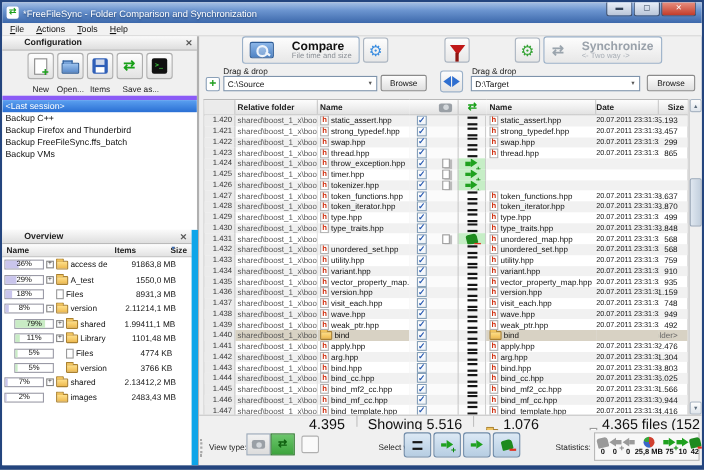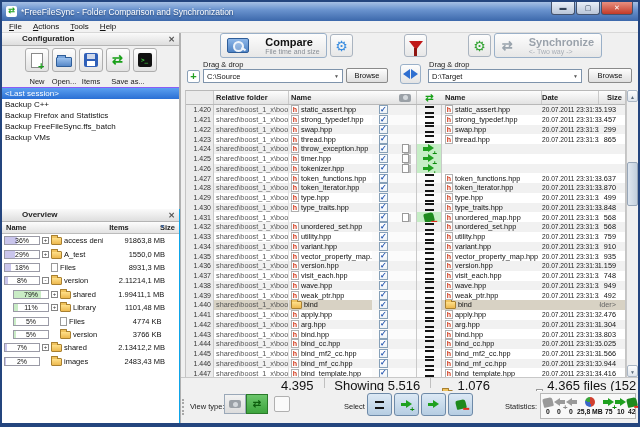--- a/index.html
+++ b/index.html
@@ -20,25 +20,25 @@
   .menubar span u{text-decoration:underline}
 
   
   .panel-head{position:absolute;left:0;right:0;top:0;height:13px;background:linear-gradient(#fafafa,#dedede);border-bottom:1px solid #b4b4b4;font-size:8px;font-weight:bold;line-height:12px;padding-left:20px;color:#222}
   .panel-x{position:absolute;right:4px;top:1px;font-size:8px;font-weight:bold;color:#555;line-height:11px}
   #cfg-panel{position:absolute;left:0;top:31px;width:178px;height:176px;background:#f0f0f0;border-right:1px solid #b0b0b0}
   #cfg-toolbar{position:absolute;left:0;top:15px;right:0;height:28px;display:flex;justify-content:center;gap:3px}
   .tbtn{width:24px;height:24px;background:linear-gradient(#fefefe,#e2e2e2);border:1px solid #aeaeae;border-radius:3px;display:flex;align-items:center;justify-content:center}
   .cfg-lbls{position:absolute;left:0;top:44px;right:0;height:9px;font-size:7.5px;color:#222}
   .cfg-lbls span{position:absolute;transform:translateX(-50%);white-space:nowrap}
-  #cfg-list{position:absolute;left:0;top:54px;right:0;bottom:0;background:#fff;border-top:1px solid #8b5cf6;overflow:hidden}
+  #cfg-list{position:absolute;left:0;top:54px;right:0;bottom:0;background:#fff;border-top:4px solid #8b5cf6;overflow:hidden}
   .cfg-item{height:11px;line-height:11px;font-size:8px;padding-left:3px;color:#111;white-space:nowrap}
   .cfg-item.sel{background:linear-gradient(#5ba0f0,#2a6fd4);color:#fff}
 
-  #ov-panel{position:absolute;left:0;top:207px;width:178px;height:214px;background:#f0f0f0;border-right:1px solid #0ea5e9}
+  #ov-panel{position:absolute;left:0;top:207px;width:178px;height:214px;background:#f0f0f0;border-right:6px solid #0ea5e9}
   #ov-cols{position:absolute;left:0;top:13px;right:0;height:12px;background:linear-gradient(#fdfdfd,#e2e2e2);border-bottom:1px solid #bcbcbc;display:flex;font-size:7.5px;font-weight:bold;line-height:11px;color:#222}
   .ovc-name{flex:1;padding-left:4px}
   .ovc-items{width:36px;text-align:center}
   .ovc-size{width:42px;text-align:right;padding-right:4px;position:relative}
   .sort-tri{position:absolute;right:14px;top:-1px;font-size:5px;color:#3a6ab0}
   #ov-rows{position:absolute;left:0;top:25px;right:0;bottom:0;background:#fff;overflow:hidden}
   .ov-row{display:flex;align-items:center;height:13.4px;font-size:7.5px;padding-left:2px;color:#111}
   .ov-bar{width:36px;height:9px;border:1px solid #9a9aa6;background:#fff;position:relative;flex:none}
   .ov-bar i{position:absolute;left:0;top:0;bottom:0}
   .ov-bar.purple i{background:#c9c5ec}.ov-bar.green i{background:#c9ecc5}
@@ -208,21 +208,21 @@
       </div>
     <div class="cfg-lbls" id="cfg-lbls">
         <span style="left: 35px;">New</span>
         <span style="left: 62px;">Open...</span>
         <span style="left: 89px;">Items</span>
         <span style="left: 126px;">Save as...</span>
       </div>
     <div id="cfg-list">
         <div class="cfg-item sel">&lt;Last session&gt;</div>
         <div class="cfg-item">Backup C++</div>
-        <div class="cfg-item">Backup Firefox and Statistics</div>
+        <div class="cfg-item">Backup Firefox and Thunderbird</div>
         <div class="cfg-item">Backup FreeFileSync.ffs_batch</div>
         <div class="cfg-item">Backup VMs</div>
       </div>
   </div>
 
   <div id="ov-panel">
     <div class="panel-head">
       <span>Overview</span>
       <span class="panel-x">✕</span>
     </div>

